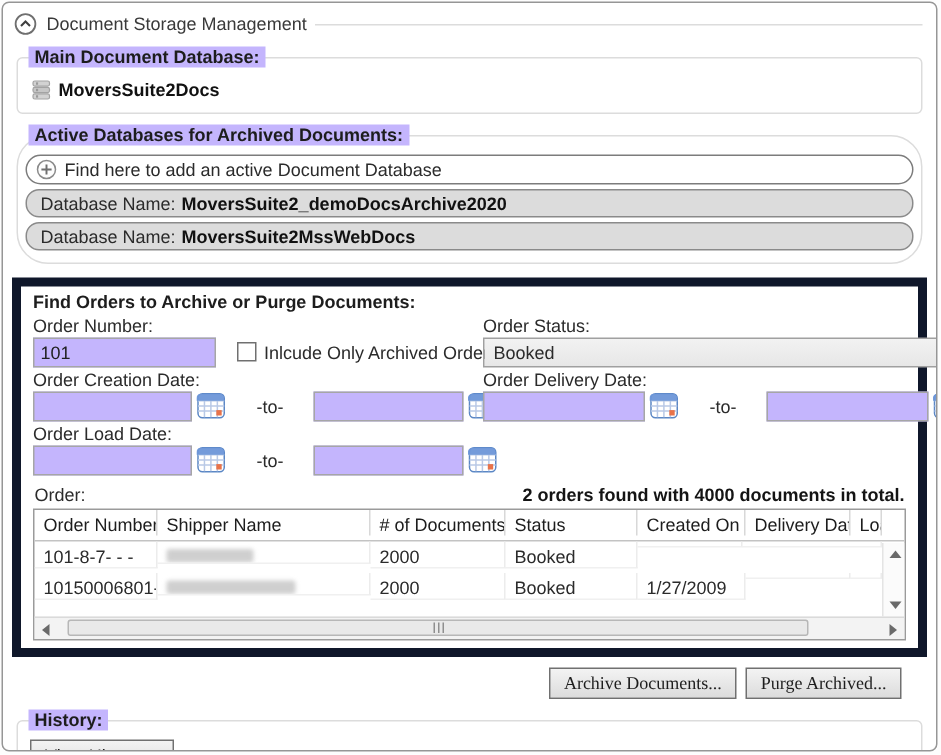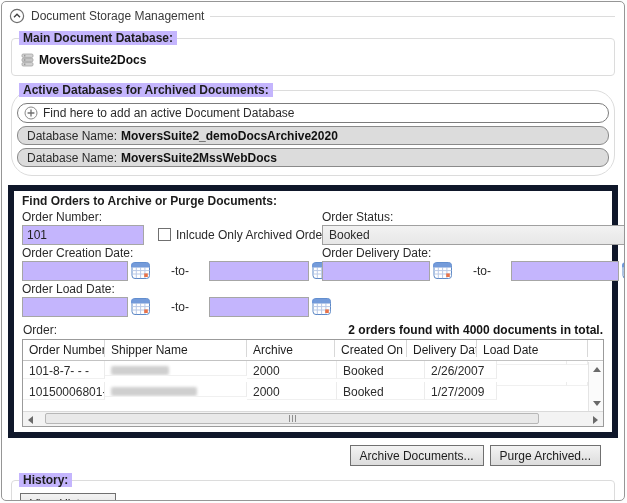--- a/index.html
+++ b/index.html
@@ -76,21 +76,21 @@
   .arr-dn { left:4px; bottom:5px; border-left:4px solid transparent; border-right:4px solid transparent; border-top:5px solid #6a6a6a; }
   .hscroll { position:absolute; left:0; right:0; bottom:0; height:15px; background:#f3f3f3; border-top:1px solid #dadada; }
   .arr-lf { left:5px; top:4px; border-top:4px solid transparent; border-bottom:4px solid transparent; border-right:5px solid #6a6a6a; }
   .arr-rt { right:5px; top:4px; border-top:4px solid transparent; border-bottom:4px solid transparent; border-left:5px solid #6a6a6a; }
   .hthumb { position:absolute; left:22px; right:64px; top:1px; height:11px; background:#e9e9e9;
             border:1px solid #b7b7b7; border-radius:2px; cursor:grab;
             display:flex; align-items:center; justify-content:center; gap:2px; }
   .grip { width:1px; height:7px; background:#8f8f8f; }
 
   
-  .btnrow { display:flex; justify-content:flex-end; gap:6px; margin:7px 23px 0 0; }
+  .btnrow { display:flex; justify-content:flex-end; gap:6px; margin:7px 23px 0 0;font-family:Liberation Serif, serif; }
   .btn { height:21px; padding:0 9px; border:1px solid #707070; background:linear-gradient(#f3f3f3,#dcdcdc);
          font:inherit; color:#1d1d1d; cursor:pointer; white-space:nowrap; }
 
   
   .g-hist { height:46px; margin-bottom:8px; }
   .g-hist-row { padding:12px 0 0 8px; }
 </style>
 </head>
 <body>
 
@@ -241,34 +241,34 @@
 
     <div class="orders-bar">
       <span>Order:</span>
       <span class="orders-summary">2 orders found with 4000 documents in total.</span>
     </div>
 
     <div class="tbl">
       <div class="trow thead">
         <div class="cell c1">Order Number</div>
         <div class="cell c2">Shipper Name</div>
-        <div class="cell c4">Archive</div>
+        <div class="cell c3"># of Documents</div>
+        <div class="cell c4">Status</div>
         <div class="cell c5">Created On</div>
         <div class="cell c6">Delivery Date</div>
         <div class="cell c7">Load Date</div>
       </div>
 
       <div class="trow drow">
         <div class="cell c1">101-8-7- - -</div>
         <div class="cell c2">
             <div class="redact rd1"></div>
           </div>
         <div class="cell c3">2000</div>
         <div class="cell c4">Booked</div>
-        <div class="cell c5">2/26/2007</div>
         <div class="cell c6"></div>
         <div class="cell c7"></div>
       </div>
 
       <div class="trow drow">
         <div class="cell c1">10150006801- - -</div>
         <div class="cell c2">
             <div class="redact rd2"></div>
           </div>
         <div class="cell c3">2000</div>

